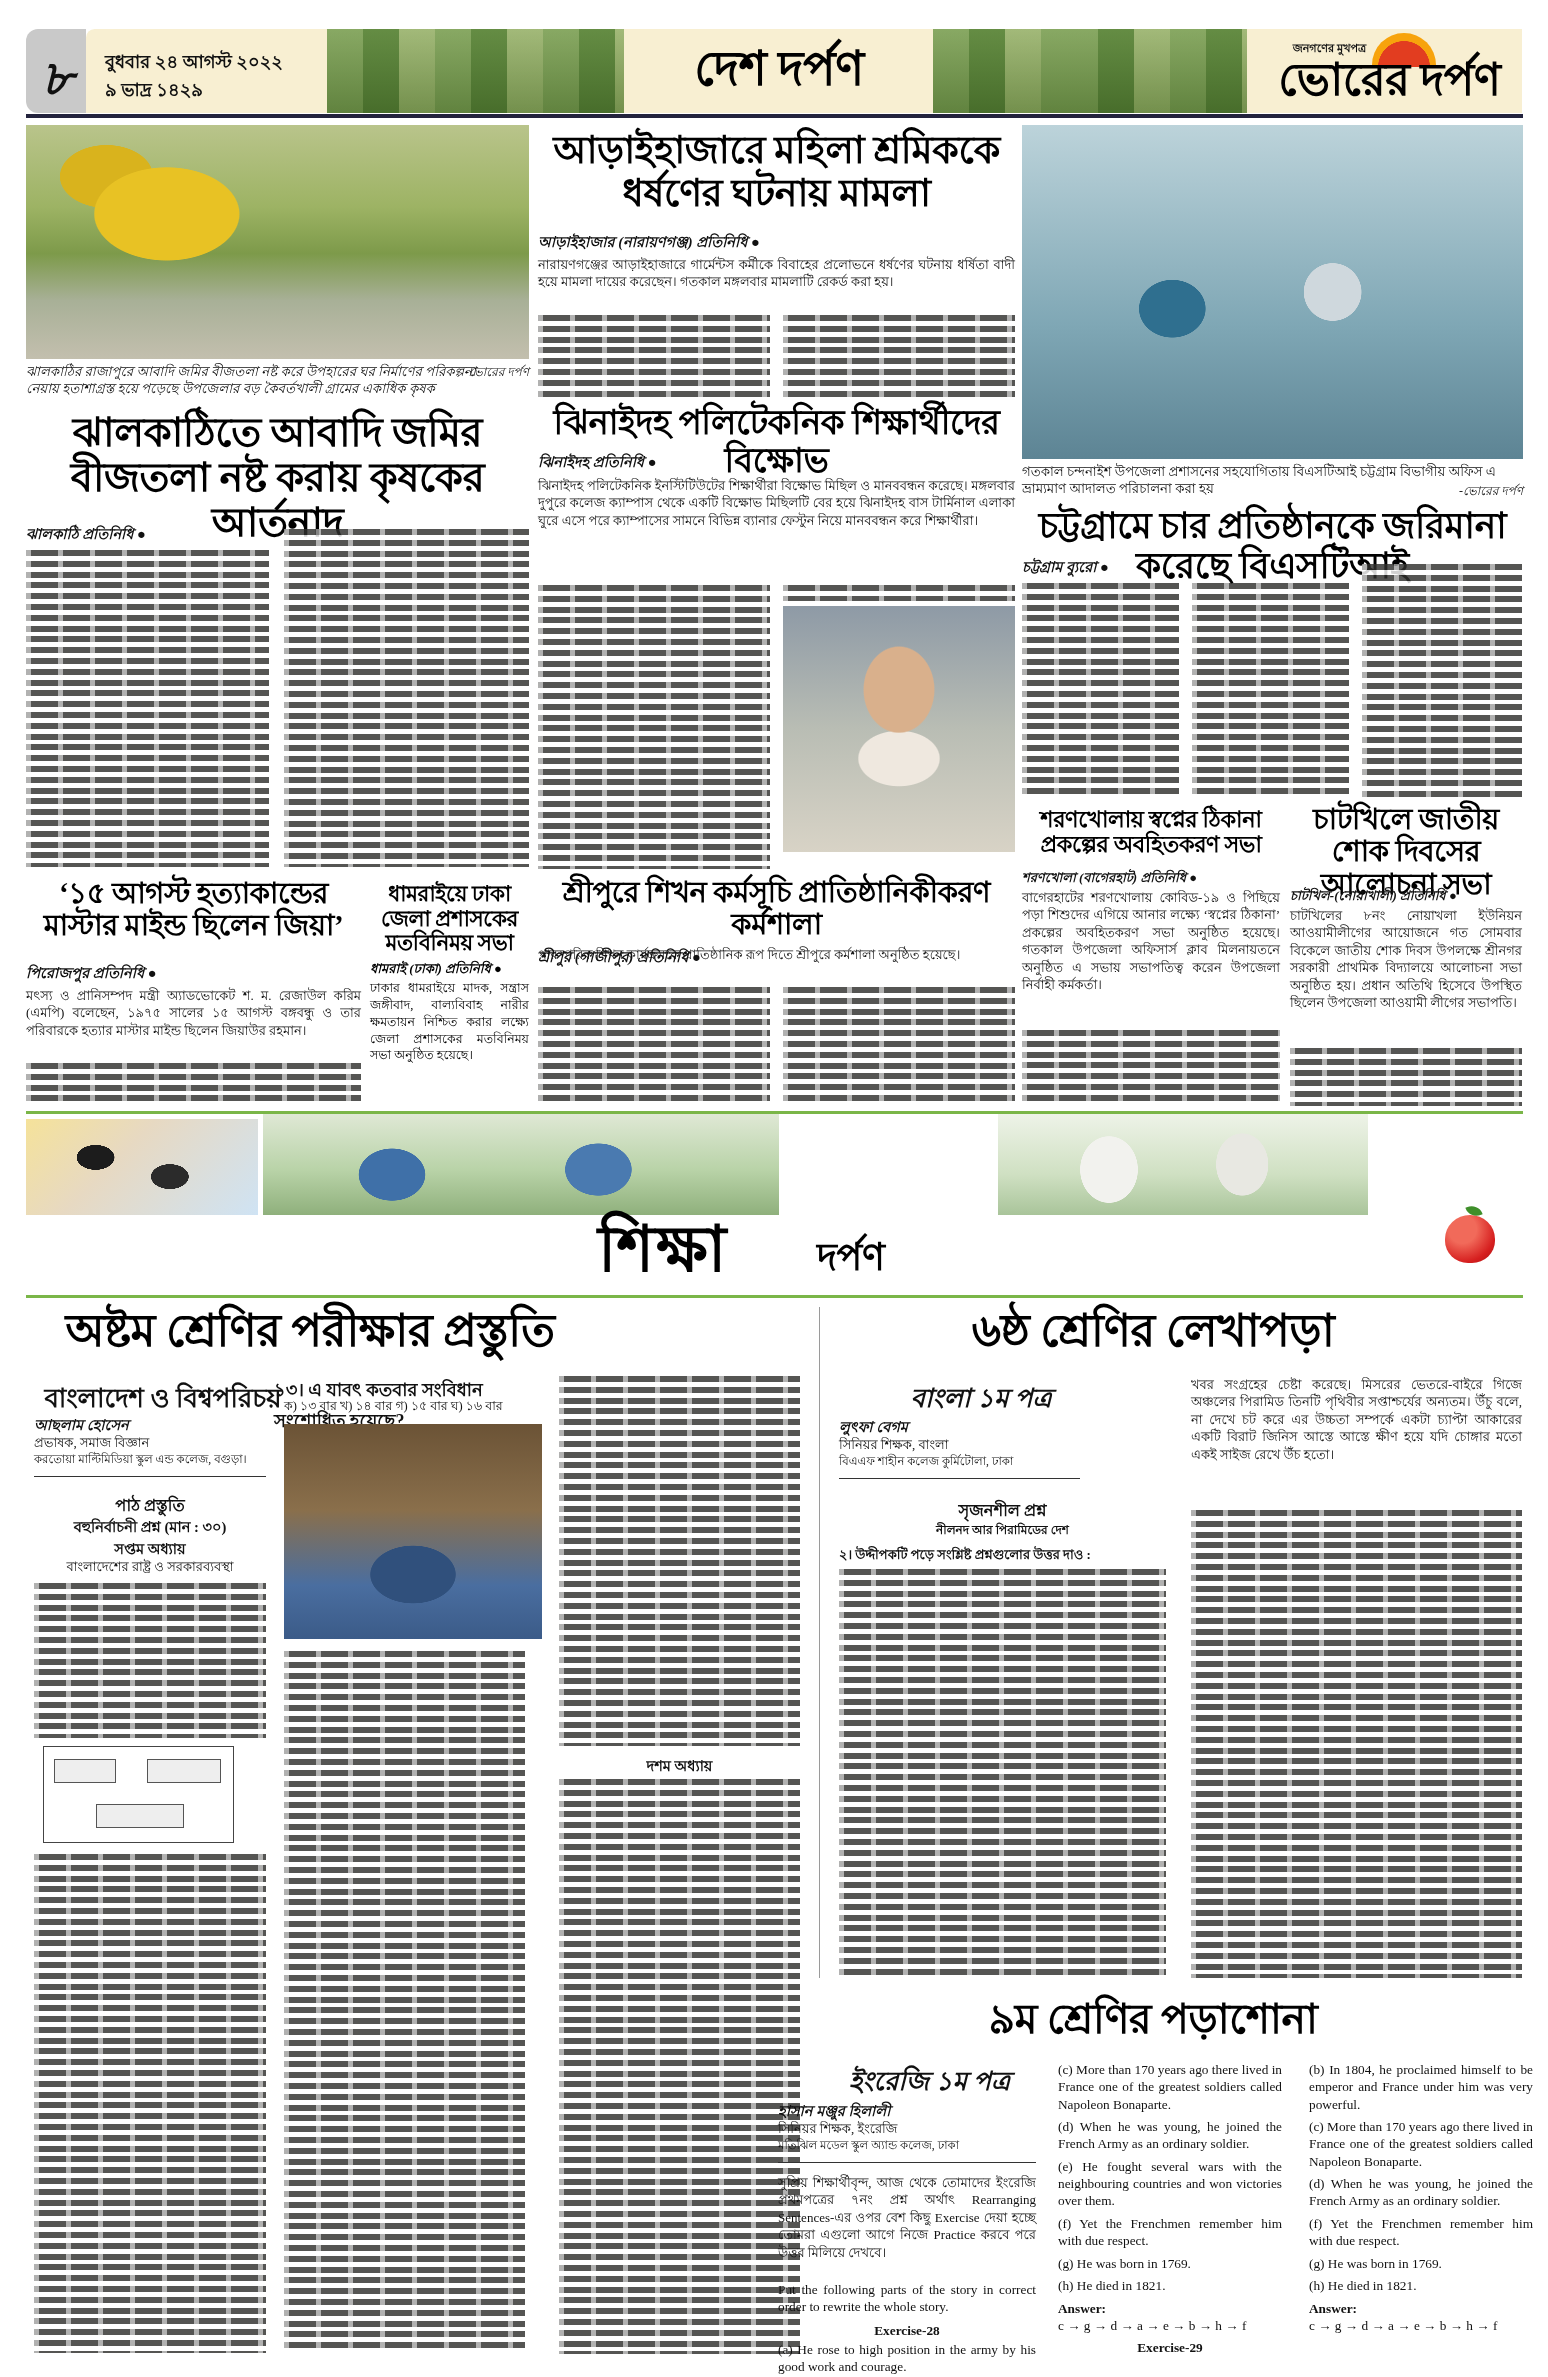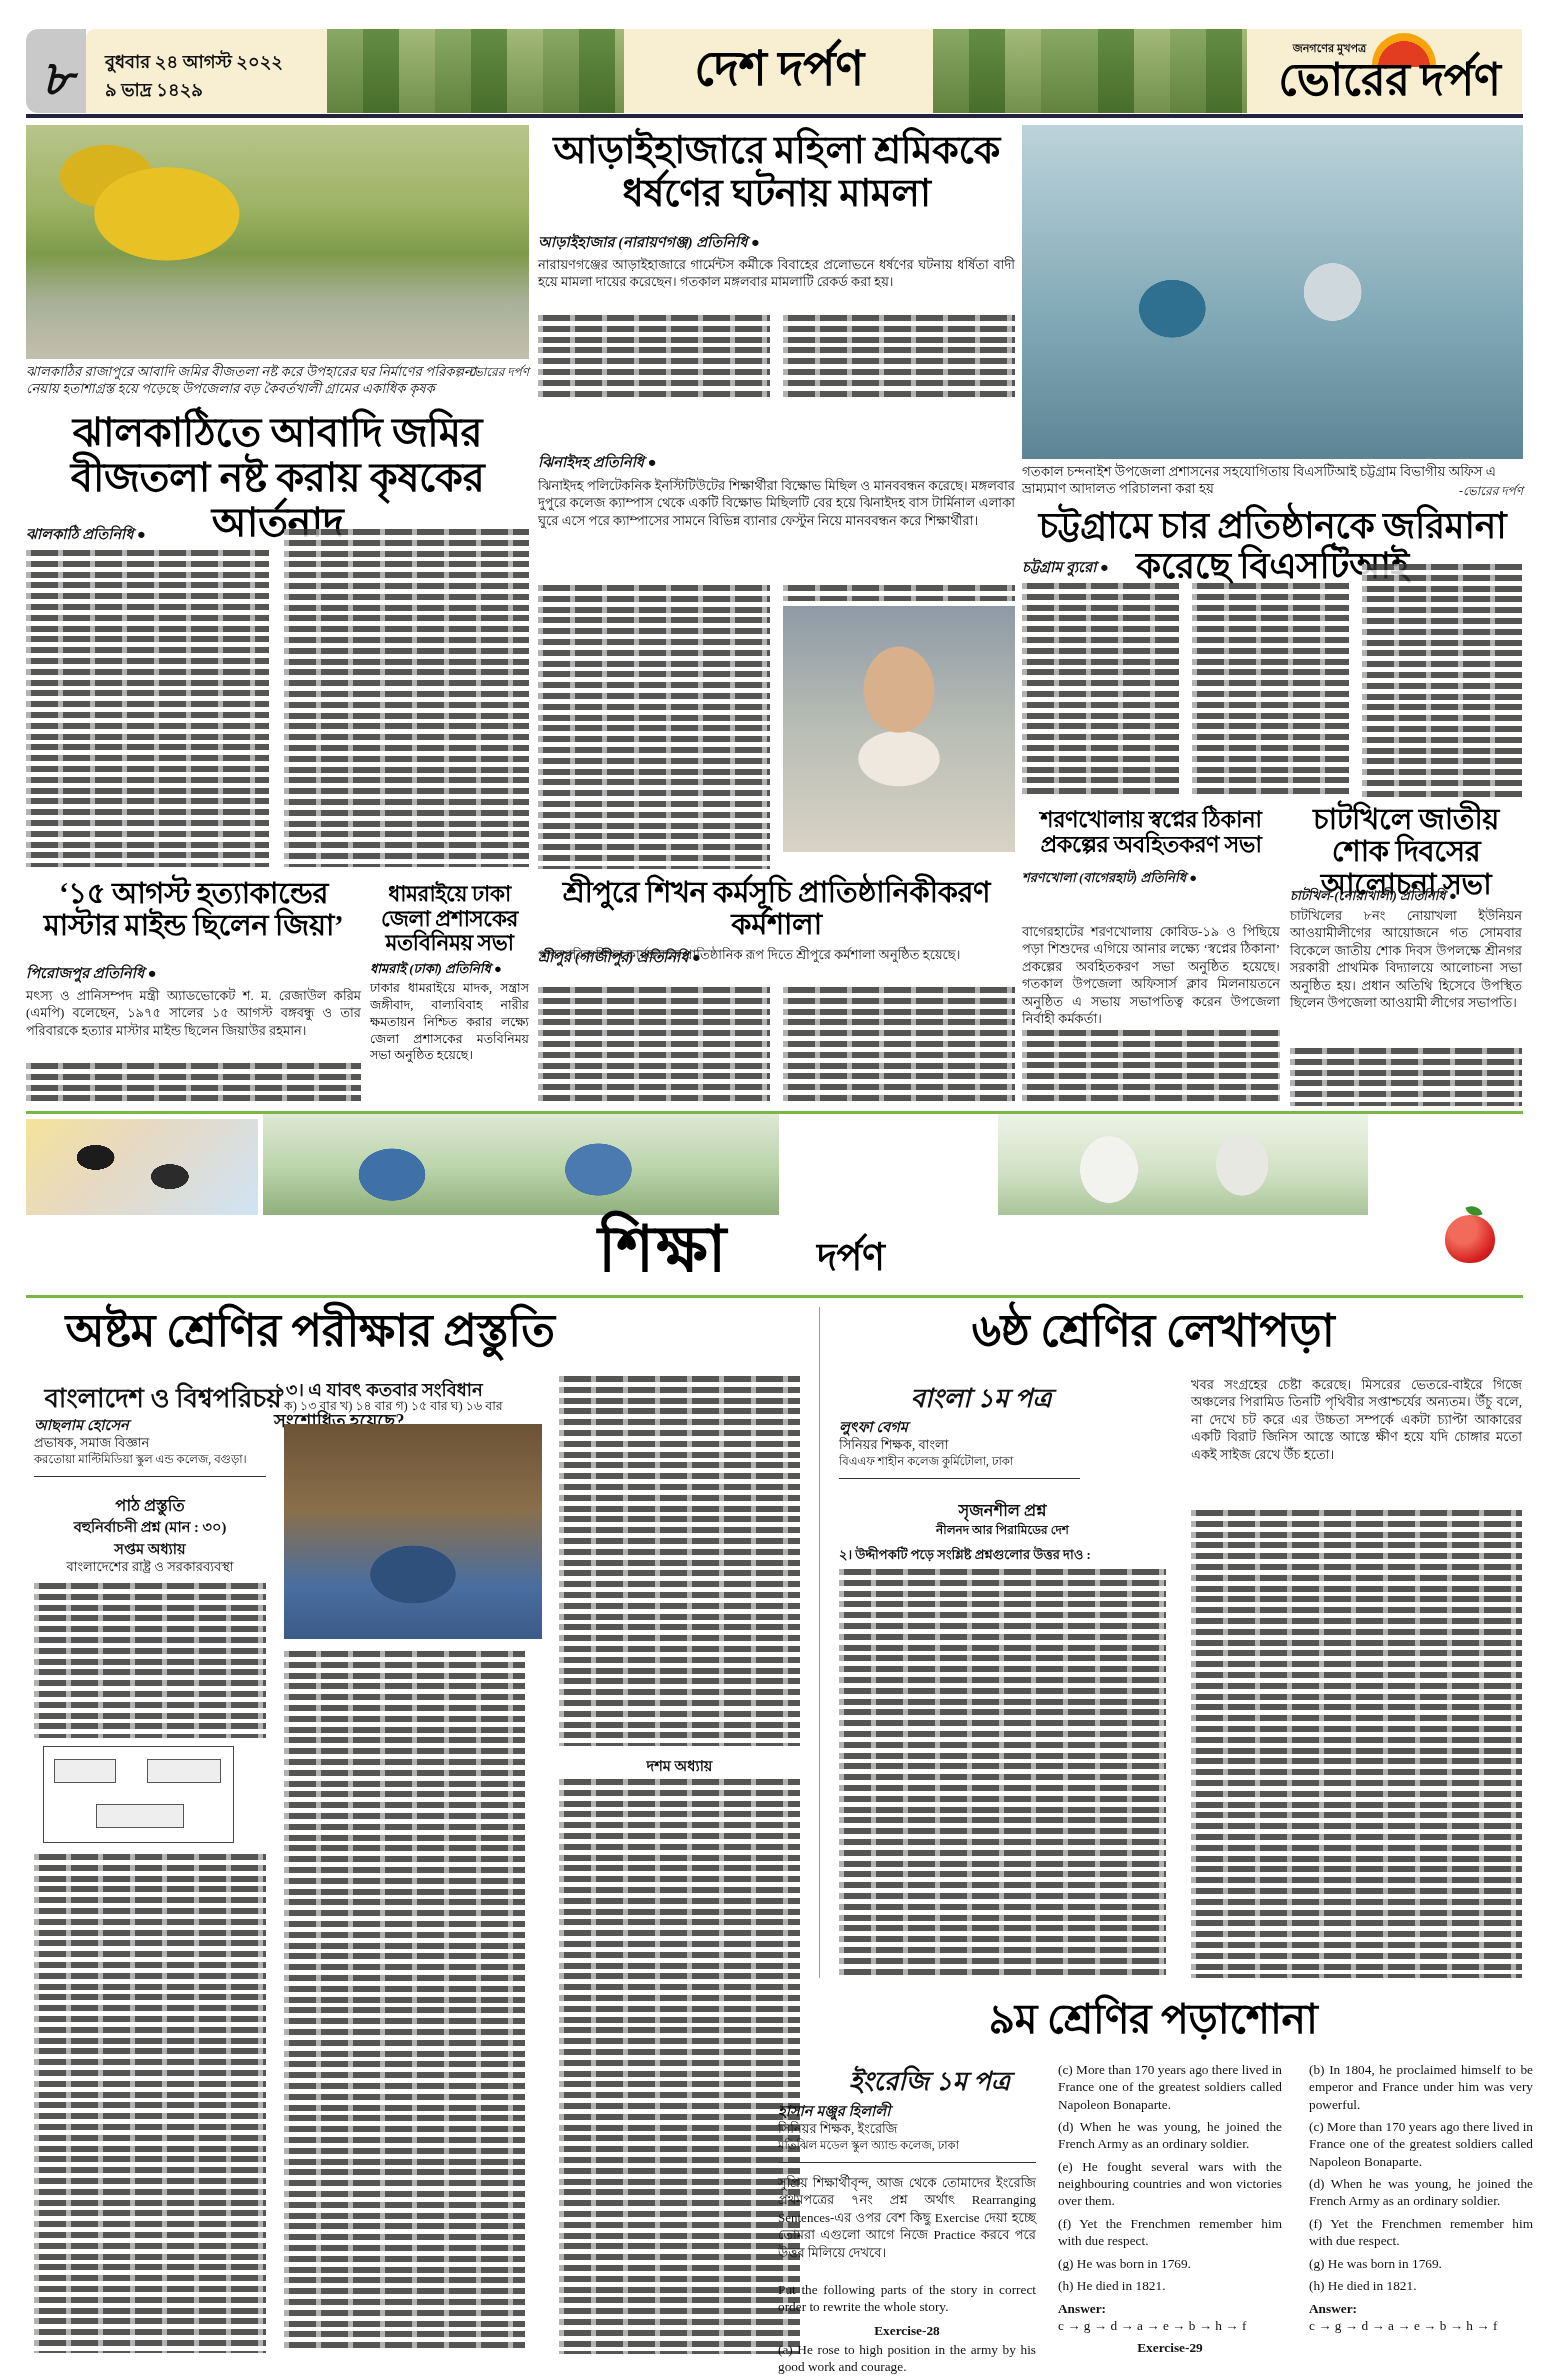--- a/index.html
+++ b/index.html
@@ -99,20 +99,21 @@
   <div class="abs body-sm" style="left:26px;top:987px;width:335px;height:72px;">মৎস্য ও প্রানিসম্পদ মন্ত্রী অ্যাডভোকেট শ. ম. রেজাউল করিম (এমপি) বলেছেন, ১৯৭৫ সালের ১৫ আগস্ট বঙ্গবন্ধু ও তার পরিবারকে হত্যার মাস্টার মাইন্ড ছিলেন জিয়াউর রহমান।</div>
   <div class="abs tx" style="left:26px;top:1063px;width:335px;height:43px;"></div>
   <div class="abs tx" style="left:370px;top:882px;width:159px;height:224px;"></div>
 
   <div class="abs headline" style="left:538px;top:129px;width:477px;height:101px;font-size:38px;">আড়াইহাজারে মহিলা শ্রমিককে ধর্ষণের ঘটনায় মামলা</div>
   <div class="abs byline" style="left:538px;top:234px;width:361px;font-style:italic;">আড়াইহাজার (নারায়ণগঞ্জ) প্রতিনিধি ●</div>
   <div class="abs body-sm" style="left:538px;top:256px;width:477px;height:55px;">নারায়ণগঞ্জের আড়াইহাজারে গার্মেন্টস কর্মীকে বিবাহের প্রলোভনে ধর্ষণের ঘটনায় ধর্ষিতা বাদী হয়ে মামলা দায়ের করেছেন। গতকাল মঙ্গলবার মামলাটি রেকর্ড করা হয়।</div>
   <div class="abs tx" style="left:538px;top:315px;width:232px;height:83px;"></div>
   <div class="abs tx" style="left:783px;top:315px;width:232px;height:83px;"></div>
 
+  <div class="abs headline" style="left:538px;top:404px;width:477px;height:45px;font-size:34px;">ঝিনাইদহ পলিটেকনিক শিক্ষার্থীদের বিক্ষোভ</div>
   <div class="abs byline" style="left:538px;top:454px;width:258px;font-style:italic;">ঝিনাইদহ প্রতিনিধি ●</div>
   <div class="abs body-sm" style="left:538px;top:477px;width:477px;height:101px;">ঝিনাইদহ পলিটেকনিক ইনস্টিটিউটের শিক্ষার্থীরা বিক্ষোভ মিছিল ও মানববন্ধন করেছে। মঙ্গলবার দুপুরে কলেজ ক্যাম্পাস থেকে একটি বিক্ষোভ মিছিলটি বের হয়ে ঝিনাইদহ বাস টার্মিনাল এলাকা ঘুরে এসে পরে ক্যাম্পাসের সামনে বিভিন্ন ব্যানার ফেস্টুন নিয়ে মানববন্ধন করে শিক্ষার্থীরা।</div>
   <div class="abs tx" style="left:538px;top:585px;width:232px;height:284px;"></div>
   <div class="abs tx" style="left:783px;top:585px;width:232px;height:15.5px;"></div>
   <div class="abs ph oldman" style="left:783px;top:606px;width:232px;height:246px;"></div>
 
   <div class="abs headline" style="left:538px;top:876px;width:477px;height:45px;font-size:29px;">শ্রীপুরে শিখন কর্মসূচি প্রাতিষ্ঠানিকীকরণ কর্মশালা</div>
   <div class="abs byline" style="left:538px;top:924px;width:275px;font-style:italic;margin-top:25px;">শ্রীপুর (গাজীপুর) প্রতিনিধি ●</div>
   <div class="abs body-sm" style="left:538px;top:946px;width:477px;height:38px;">পারস্পরিক শিখন কার্যক্রমকে প্রাতিষ্ঠানিক রূপ দিতে শ্রীপুরে কর্মশালা অনুষ্ঠিত হয়েছে।</div>
   <div class="abs tx" style="left:538px;top:987px;width:232px;height:119px;"></div>
@@ -125,21 +126,21 @@
   <div class="abs caption" style="left:1022px;top:463px;width:501px;height:38px;font-style:normal;">গতকাল চন্দনাইশ উপজেলা প্রশাসনের সহযোগিতায় বিএসটিআই চট্টগ্রাম বিভাগীয় অফিস এ ভ্রাম্যমাণ আদালত পরিচালনা করা হয়</div>
   <div class="abs credit" style="left:1411px;top:482px;width:112px;">-ভোরের দর্পণ</div>
   <div class="abs headline" style="left:1022px;top:506px;width:501px;height:48px;font-size:36px;">চট্টগ্রামে চার প্রতিষ্ঠানকে জরিমানা করেছে বিএসটিআই</div>
   <div class="abs byline" style="left:1022px;top:559px;width:215px;font-style:italic;">চট্টগ্রাম ব্যুরো ●</div>
   <div class="abs tx" style="left:1022px;top:583px;width:157px;height:215px;"></div>
   <div class="abs tx" style="left:1192px;top:583px;width:157px;height:215px;"></div>
   <div class="abs tx" style="left:1362px;top:564px;width:160px;height:234px;"></div>
 
   <div class="abs headline" style="left:1022px;top:807px;width:258px;height:62px;font-size:22.4px;">শরণখোলায় স্বপ্নের ঠিকানা প্রকল্পের অবহিতকরণ সভা</div>
   <div class="abs byline" style="left:1022px;top:870px;width:258px;font-size:13px;font-style:italic;">শরণখোলা (বাগেরহাট) প্রতিনিধি ●</div>
-  <div class="abs body-sm" style="left:1022px;top:889px;width:258px;height:138px;margin-top:34px;">বাগেরহাটের শরণখোলায় কোবিড-১৯ ও পিছিয়ে পড়া শিশুদের এগিয়ে আনার লক্ষ্যে ‘স্বপ্নের ঠিকানা’ প্রকল্পের অবহিতকরণ সভা অনুষ্ঠিত হয়েছে। গতকাল উপজেলা অফিসার্স ক্লাব মিলনায়তনে অনুষ্ঠিত এ সভায় সভাপতিত্ব করেন উপজেলা নির্বাহী কর্মকর্তা।</div>
+  <div class="abs body-sm" style="left:1022px;top:889px;width:258px;height:138px;">বাগেরহাটের শরণখোলায় কোবিড-১৯ ও পিছিয়ে পড়া শিশুদের এগিয়ে আনার লক্ষ্যে ‘স্বপ্নের ঠিকানা’ প্রকল্পের অবহিতকরণ সভা অনুষ্ঠিত হয়েছে। গতকাল উপজেলা অফিসার্স ক্লাব মিলনায়তনে অনুষ্ঠিত এ সভায় সভাপতিত্ব করেন উপজেলা নির্বাহী কর্মকর্তা।</div>
   <div class="abs tx" style="left:1022px;top:1030px;width:258px;height:76px;"></div>
 
   <div class="abs headline" style="left:1290px;top:803px;width:232px;height:79px;font-size:29px;">চাটখিলে জাতীয় শোক দিবসের আলোচনা সভা</div>
   <div class="abs byline" style="left:1290px;top:888px;width:232px;font-size:13px;font-style:italic;">চাটখিল-(নোয়াখালী) প্রতিনিধি ●</div>
   <div class="abs body-sm" style="left:1290px;top:907px;width:232px;height:138px;">চাটখিলের ৮নং নোয়াখলা ইউনিয়ন আওয়ামীলীগের আয়োজনে গত সোমবার বিকেলে জাতীয় শোক দিবস উপলক্ষে শ্রীনগর সরকারী প্রাথমিক বিদ্যালয়ে আলোচনা সভা অনুষ্ঠিত হয়। প্রধান অতিথি হিসেবে উপস্থিত ছিলেন উপজেলা আওয়ামী লীগের সভাপতি।</div>
   <div class="abs tx" style="left:1290px;top:1048px;width:232px;height:58px;"></div>
 
   <div class="abs" style="left:26px;top:1111px;width:1497px;height:181px;border-top:3.4px solid #7ab648;border-bottom:3.4px solid #7ab648;background:#fff;">
     <div class="abs" style="left:0;top:5.2px;width:232px;height:96px;background:
             radial-gradient(34px 22.4px at 30% 40%, #1c1c1c 0 55%, rgba(0,0,0,0) 56%),

